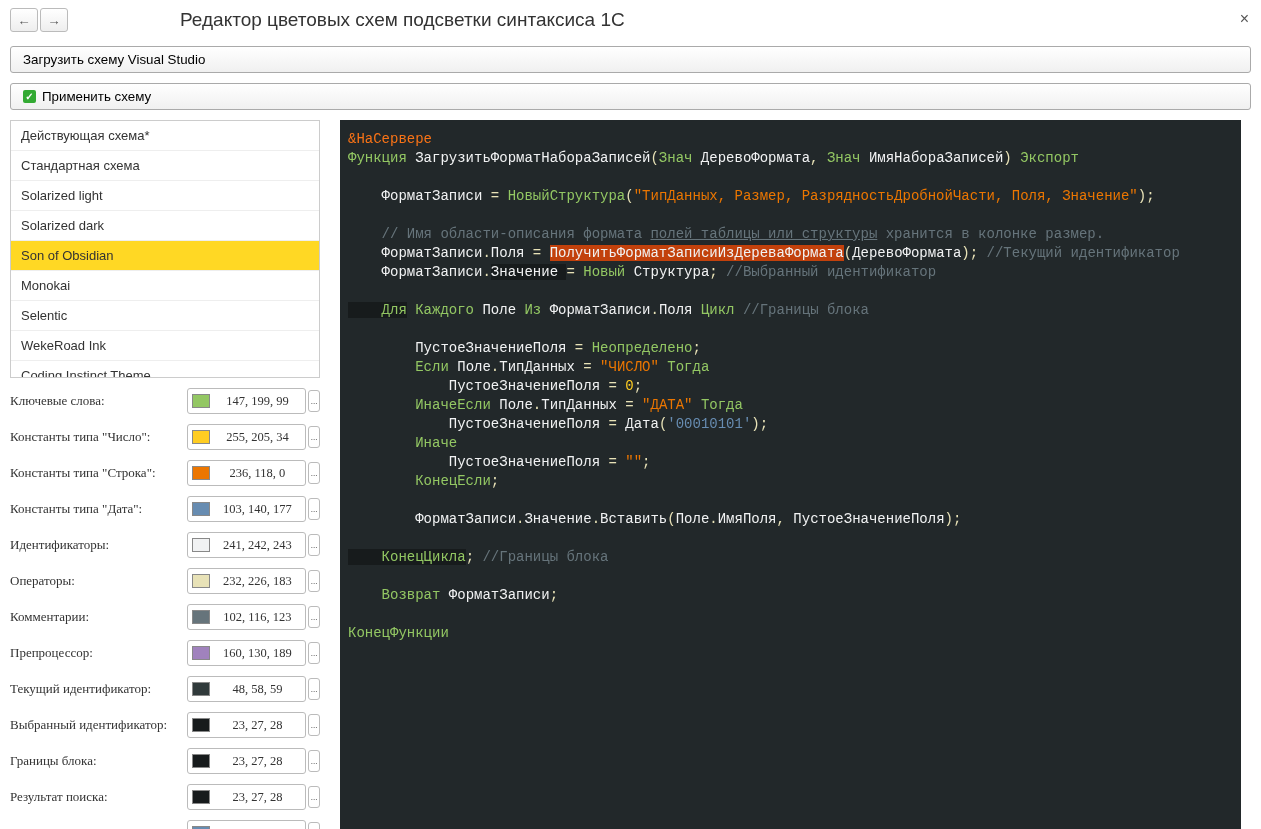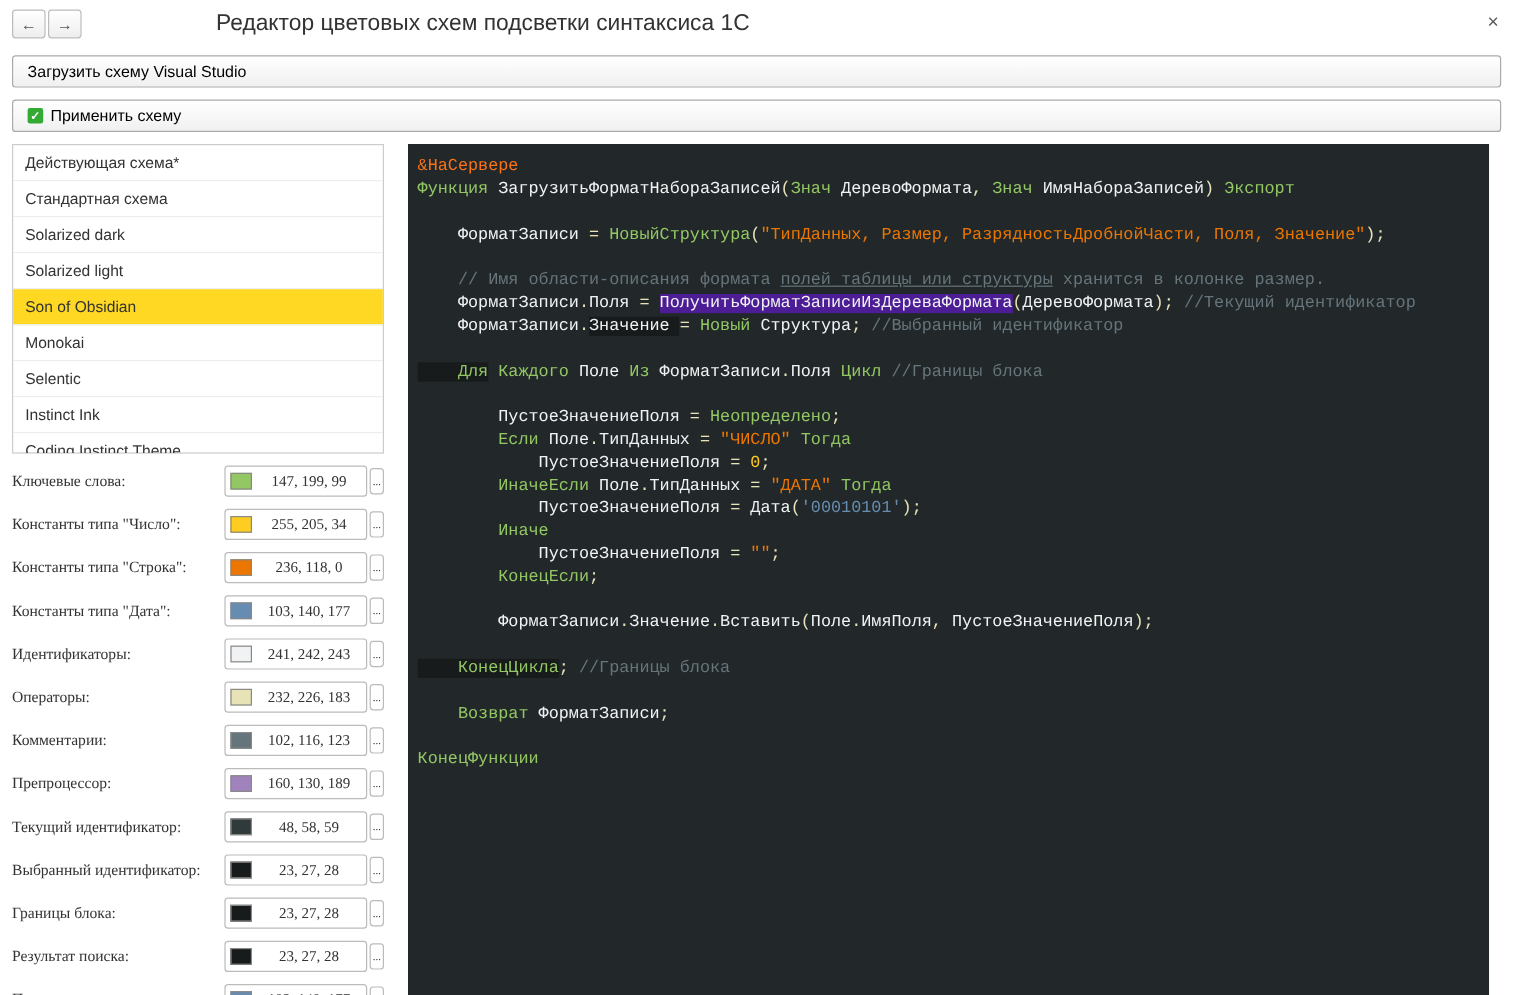--- a/index.html
+++ b/index.html
@@ -30,21 +30,21 @@
 .editor { flex: 1; background: #22282a; font-family: "Courier New", monospace; font-size: 14px; line-height: 19px; padding: 10px 8px; color: #f1f2f3; white-space: pre; overflow: auto; }
 .escroll { width: 10px; background: #fff; }
 .kw { color: #93c763; }
 .op { color: #e8e2b7; }
 .id { color: #f1f2f3; }
 .str { color: #ec7600; }
 .num { color: #ffcd22; }
 .date { color: #678cb1; }
 .cmt { color: #66747b; }
 .pp { color: #f97316; }
-.curid { background: #4c1d95; }
+.curid { background: #c2410c; }
 .selid { background: #171b1c; }
 .blk { background: #171b1c; }
 </style>
 </head>
 <body>
 
 <div class="header">
   <button class="nav-btn">←</button>
   <button class="nav-btn">→</button>
   <div class="title">Редактор цветовых схем подсветки синтаксиса 1С</div>
@@ -59,26 +59,26 @@
     <span class="check-icon">✓</span>
     <span>Применить схему</span>
   </button>
 </div>
 
 <div class="main">
   <div class="left">
     <div class="scheme-list" id="scheme-list">
         <div class="scheme-item">Действующая схема*</div>
         <div class="scheme-item">Стандартная схема</div>
+        <div class="scheme-item">Solarized light</div>
         <div class="scheme-item">Solarized dark</div>
-        <div class="scheme-item">Solarized light</div>
         <div class="scheme-item selected">Son of Obsidian</div>
         <div class="scheme-item">Monokai</div>
         <div class="scheme-item">Selentic</div>
-        <div class="scheme-item">Instinct Ink</div>
+        <div class="scheme-item">WekeRoad Ink</div>
         <div class="scheme-item">Coding Instinct Theme</div>
       </div>
     <div class="props" id="props">
         <div class="prop-row">
           <div class="prop-label">Ключевые слова:</div>
           <div class="color-field">
             <div class="swatch" style="background:#93c763"></div>
             <div class="color-val">147, 199, 99</div>
           </div>
           <div class="pick">...</div>

